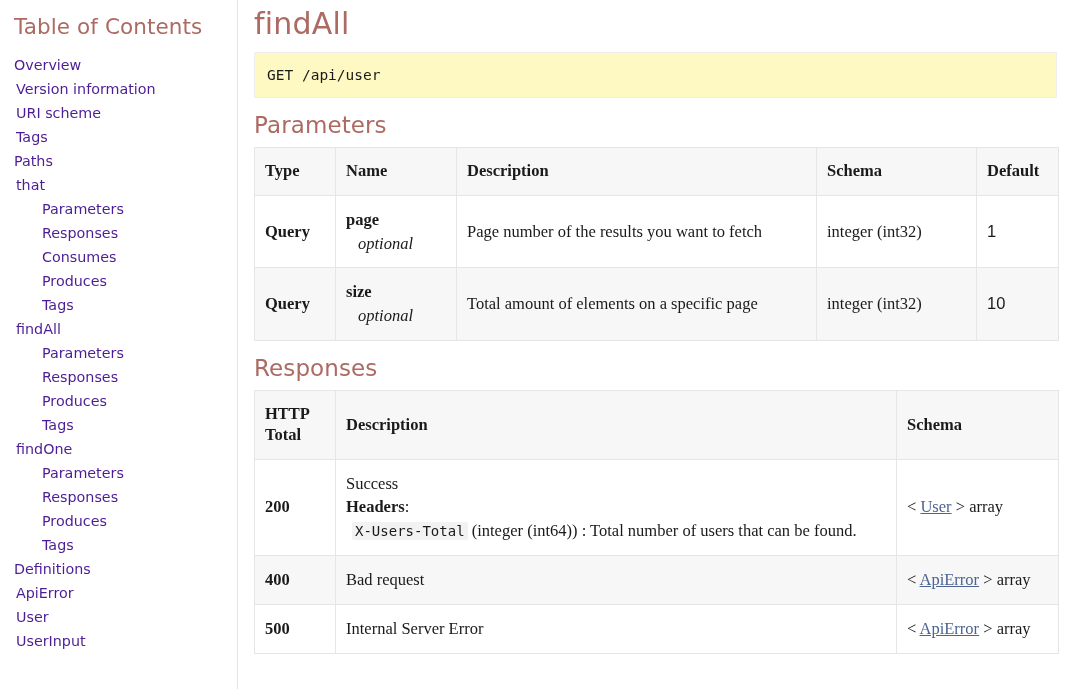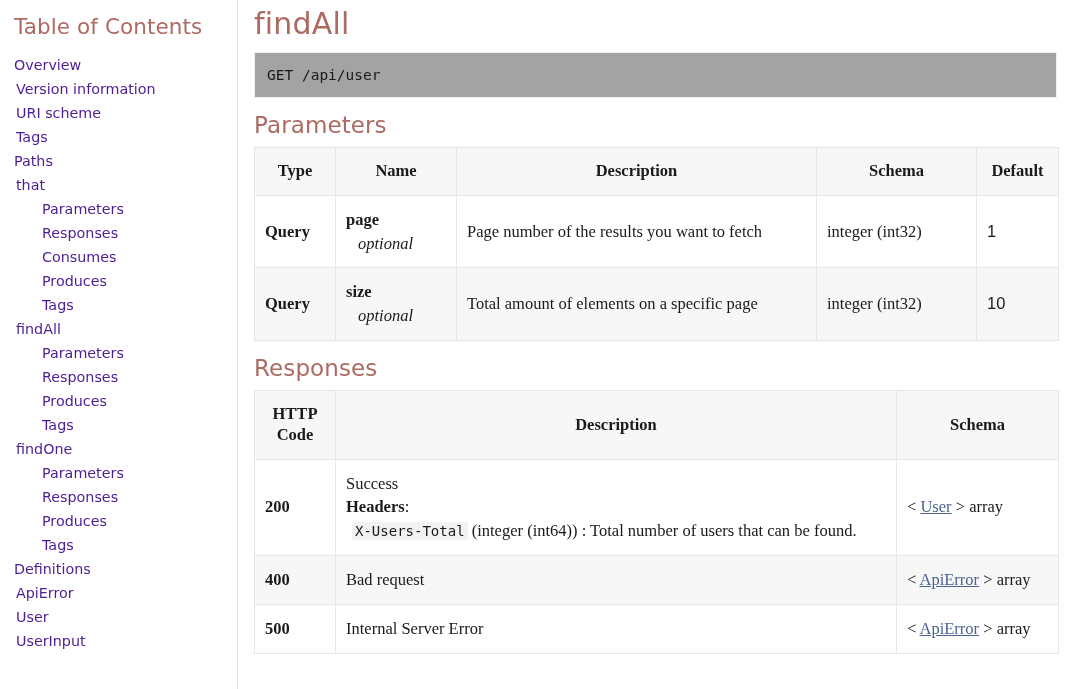--- a/index.html
+++ b/index.html
@@ -79,21 +79,21 @@
   .h2 {
     font-family: "DejaVu Sans", sans-serif;
     font-size: 23px;
     font-weight: 400;
     color: #ac6a62;
     margin: 0;
     padding: 14px 0 9px 0;
     letter-spacing: 0.1px;
   }
   .codeblock {
-    background: #a3a3a3;
+    background: #fef9c3;
     border: 1px solid #efefef;
     box-sizing: border-box;
     padding: 14px 12px 14px 12px;
     margin: 9px 0 0 0;
     font-family: "DejaVu Sans Mono", monospace;
     font-size: 14.5px;
     color: #1a1a1a;
     white-space: pre;
   }
 
@@ -104,21 +104,21 @@
     border: 1px solid #e6e6e6;
     font-family: "Liberation Serif", serif;
     table-layout: fixed;
   }
   table.doc th {
     background: #f7f7f8;
     font-family: "Liberation Serif", serif;
     font-weight: bold;
     font-size: 16.5px;
     color: #1a1a1a;
-    text-align: center;
+    text-align: left;
     vertical-align: middle;
     padding: 13px 10px 13px 10px;
     border: 1px solid #e6e6e6;
     line-height: 1.25;
   }
   table.doc td {
     font-size: 16.5px;
     color: #1a1a1a;
     vertical-align: middle;
     padding: 12px 10px 12px 10px;
@@ -252,21 +252,21 @@
     <h2 class="h2">Responses</h2>
 
     <table class="doc">
       <colgroup>
         <col class="r-code">
           <col class="r-desc">
           <col class="r-schema">
       </colgroup>
       <thead>
         <tr>
-          <th>HTTP Code</th>
+          <th>HTTP Total</th>
           <th>Description</th>
           <th>Schema</th>
         </tr>
       </thead>
       <tbody>
         <tr>
           <td class="cell-strong">200</td>
           <td>
             <span class="resp-line">Success</span>
             <span class="resp-line"><span class="hdr-bold">Headers</span><span>:</span></span>

